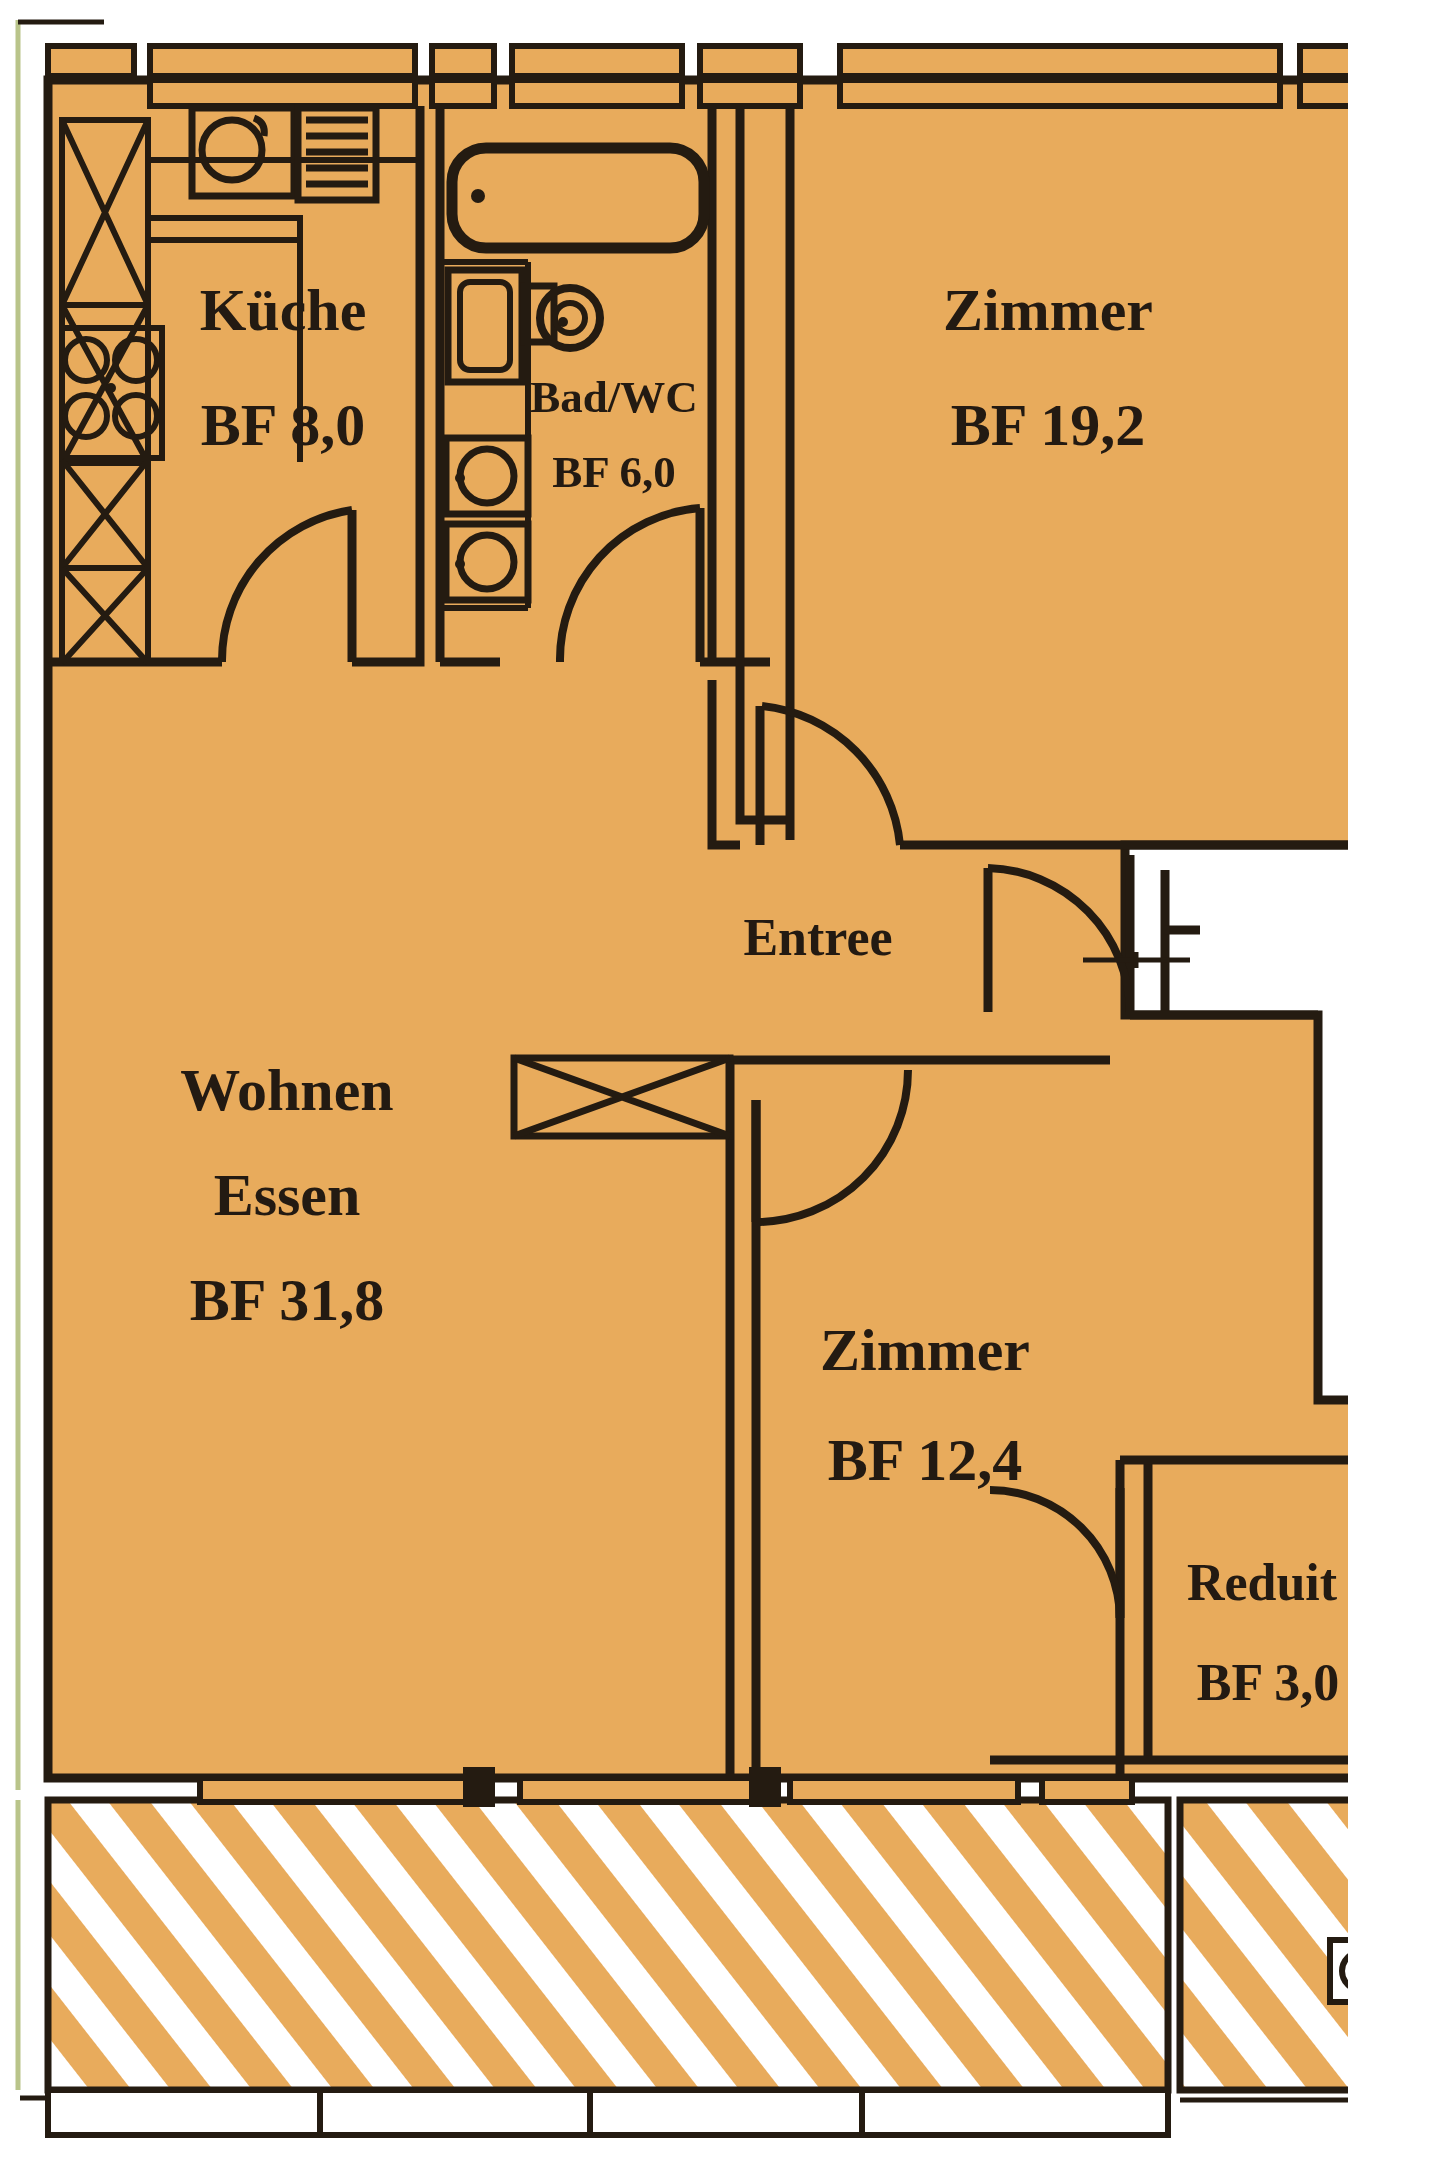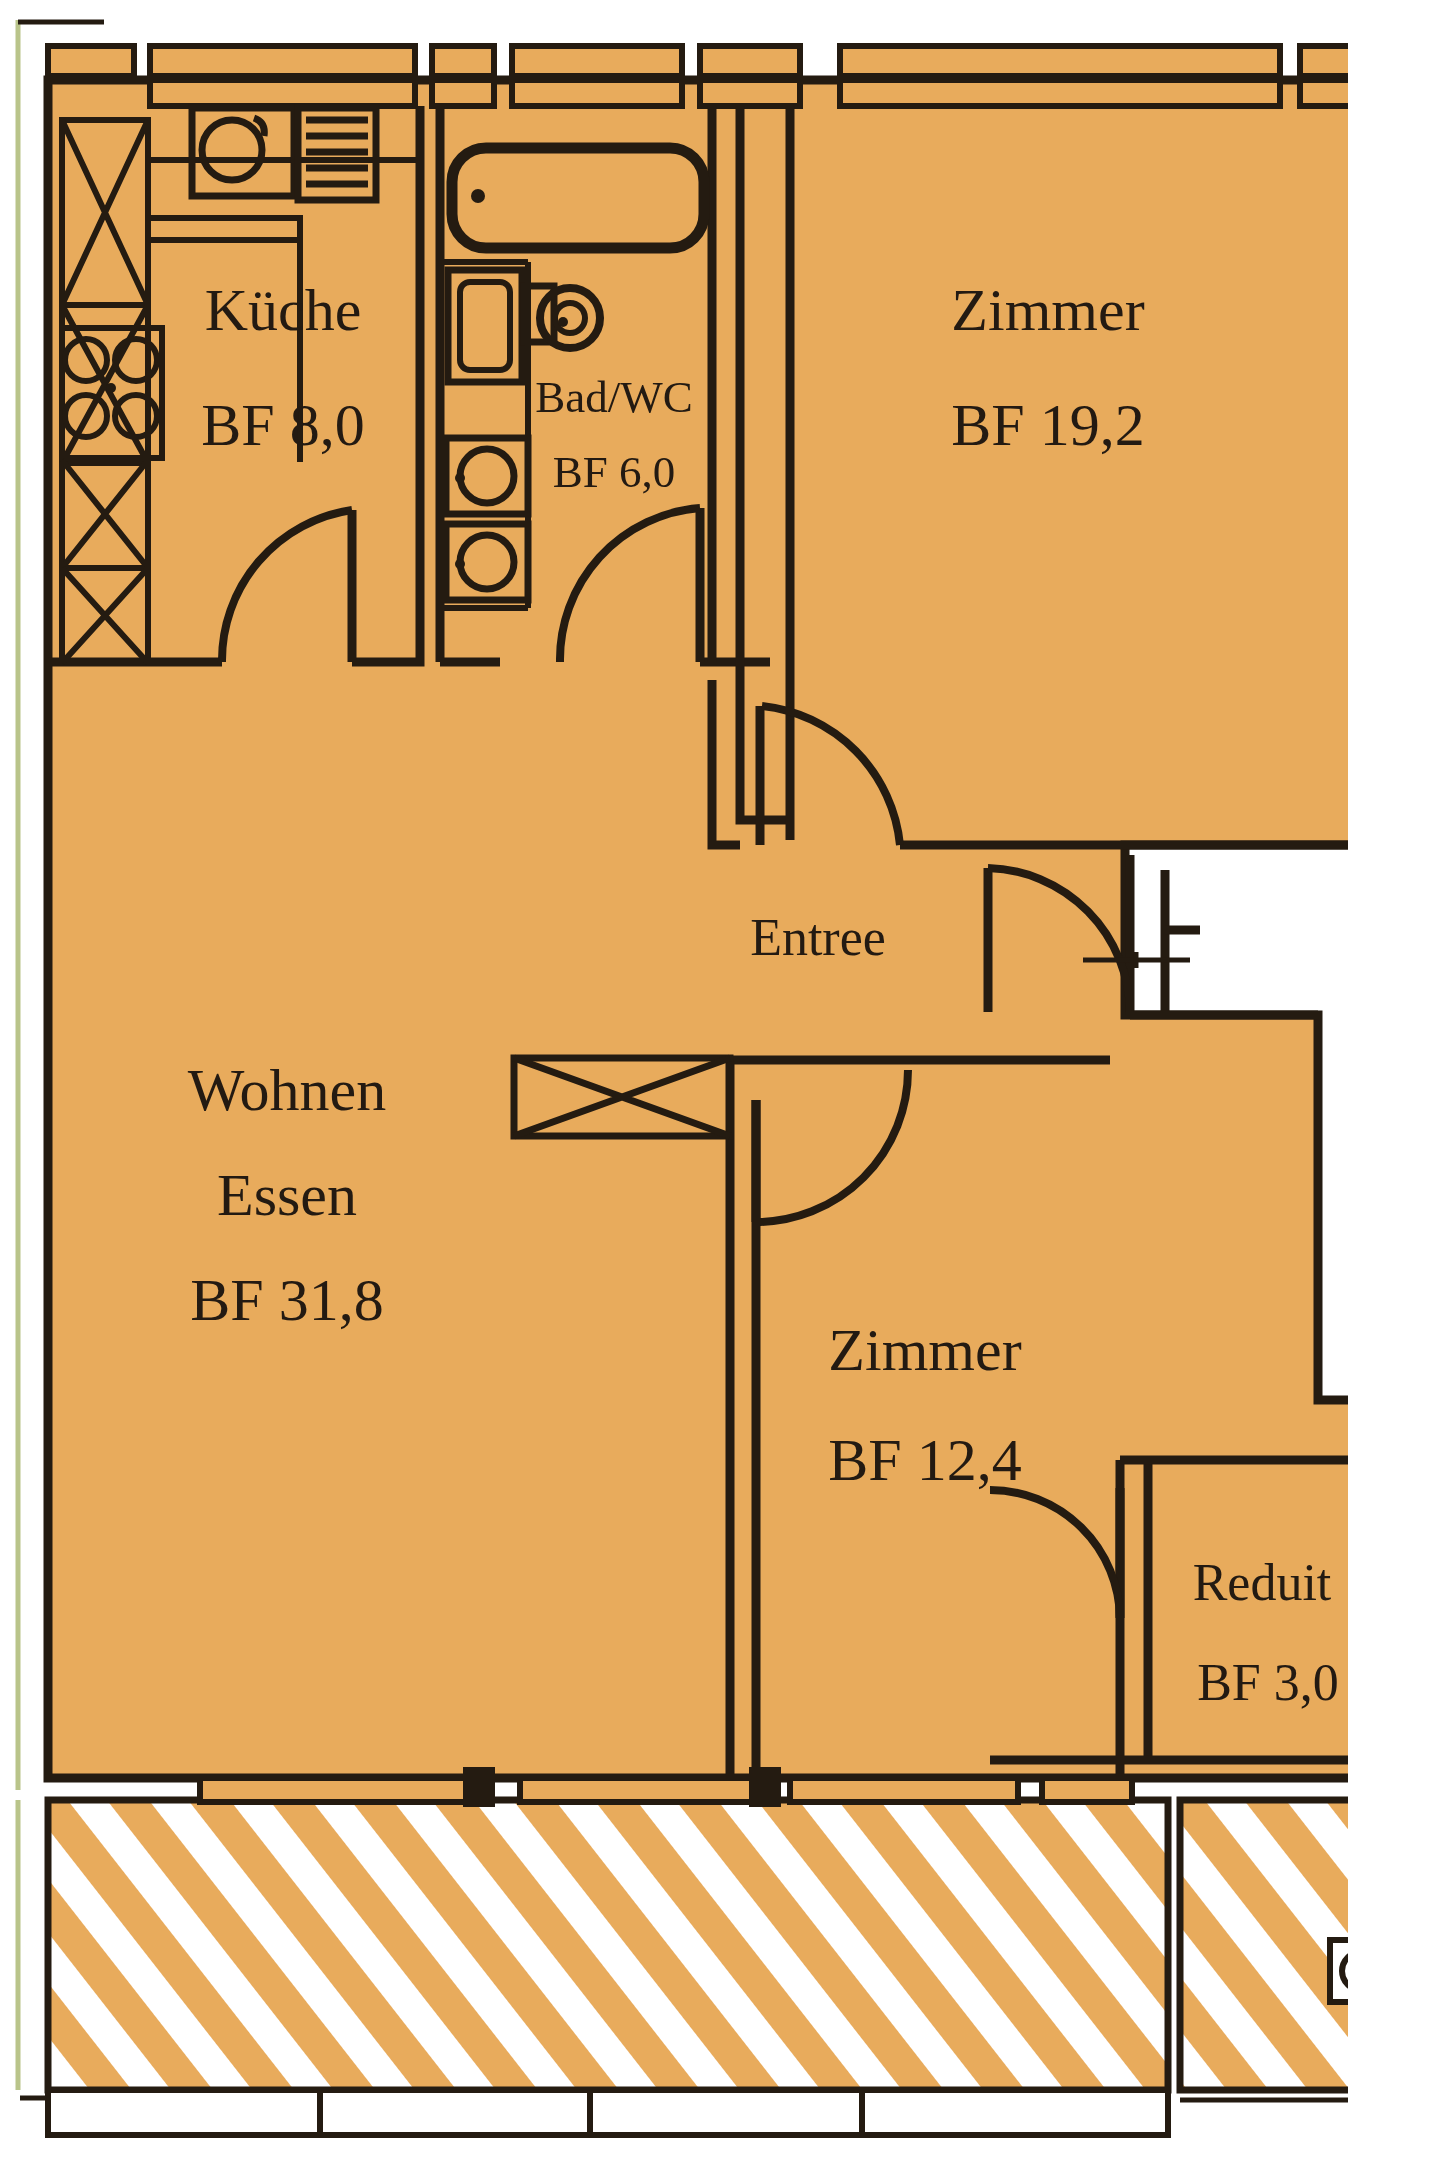--- a/index.html
+++ b/index.html
@@ -9,20 +9,21 @@
   }
   body {
     font-family: "Liberation Serif", serif;
   }
   #plan-wrap {
     position: relative;
     width: 1348px;
     height: 2169px;
     background: #ffffff;
     overflow: hidden;
+    font-weight: bold;
   }
   svg#floorplan {
     display: block;
     width: 1440px;
     height: 2169px;
   }
   .rm-label {
     font-family: "Liberation Serif", serif;
     fill: #231a12;
     text-anchor: middle;

